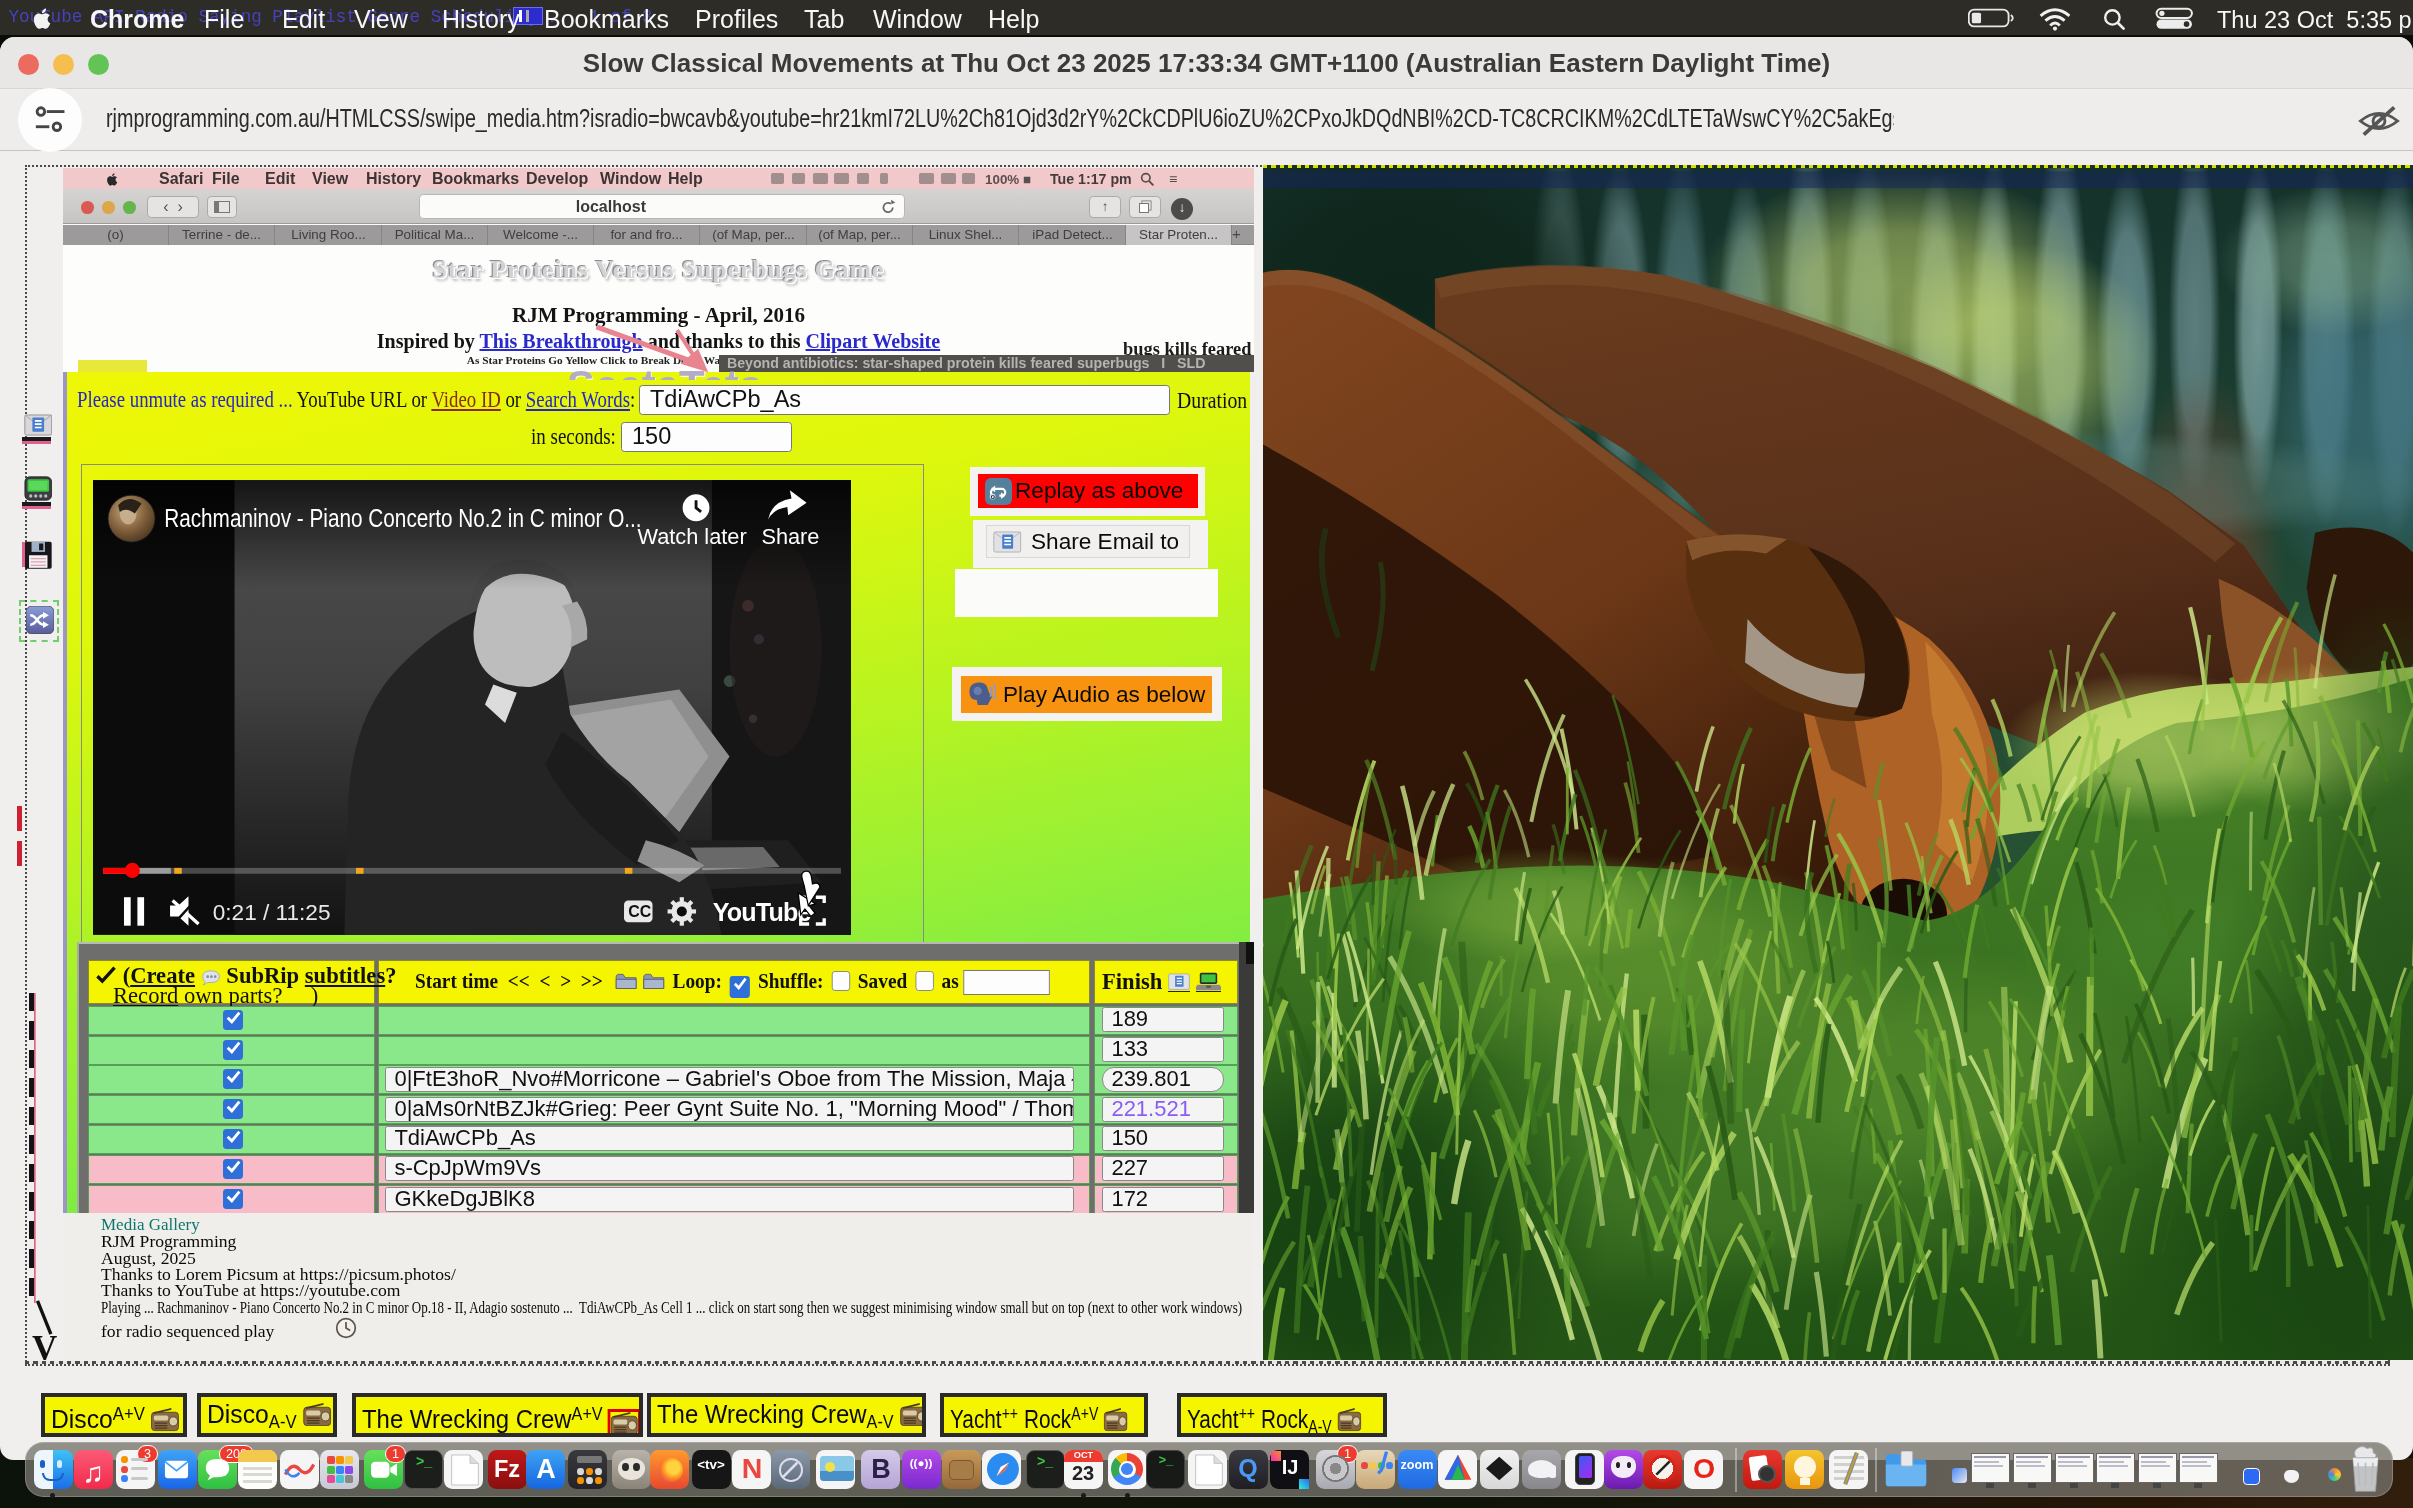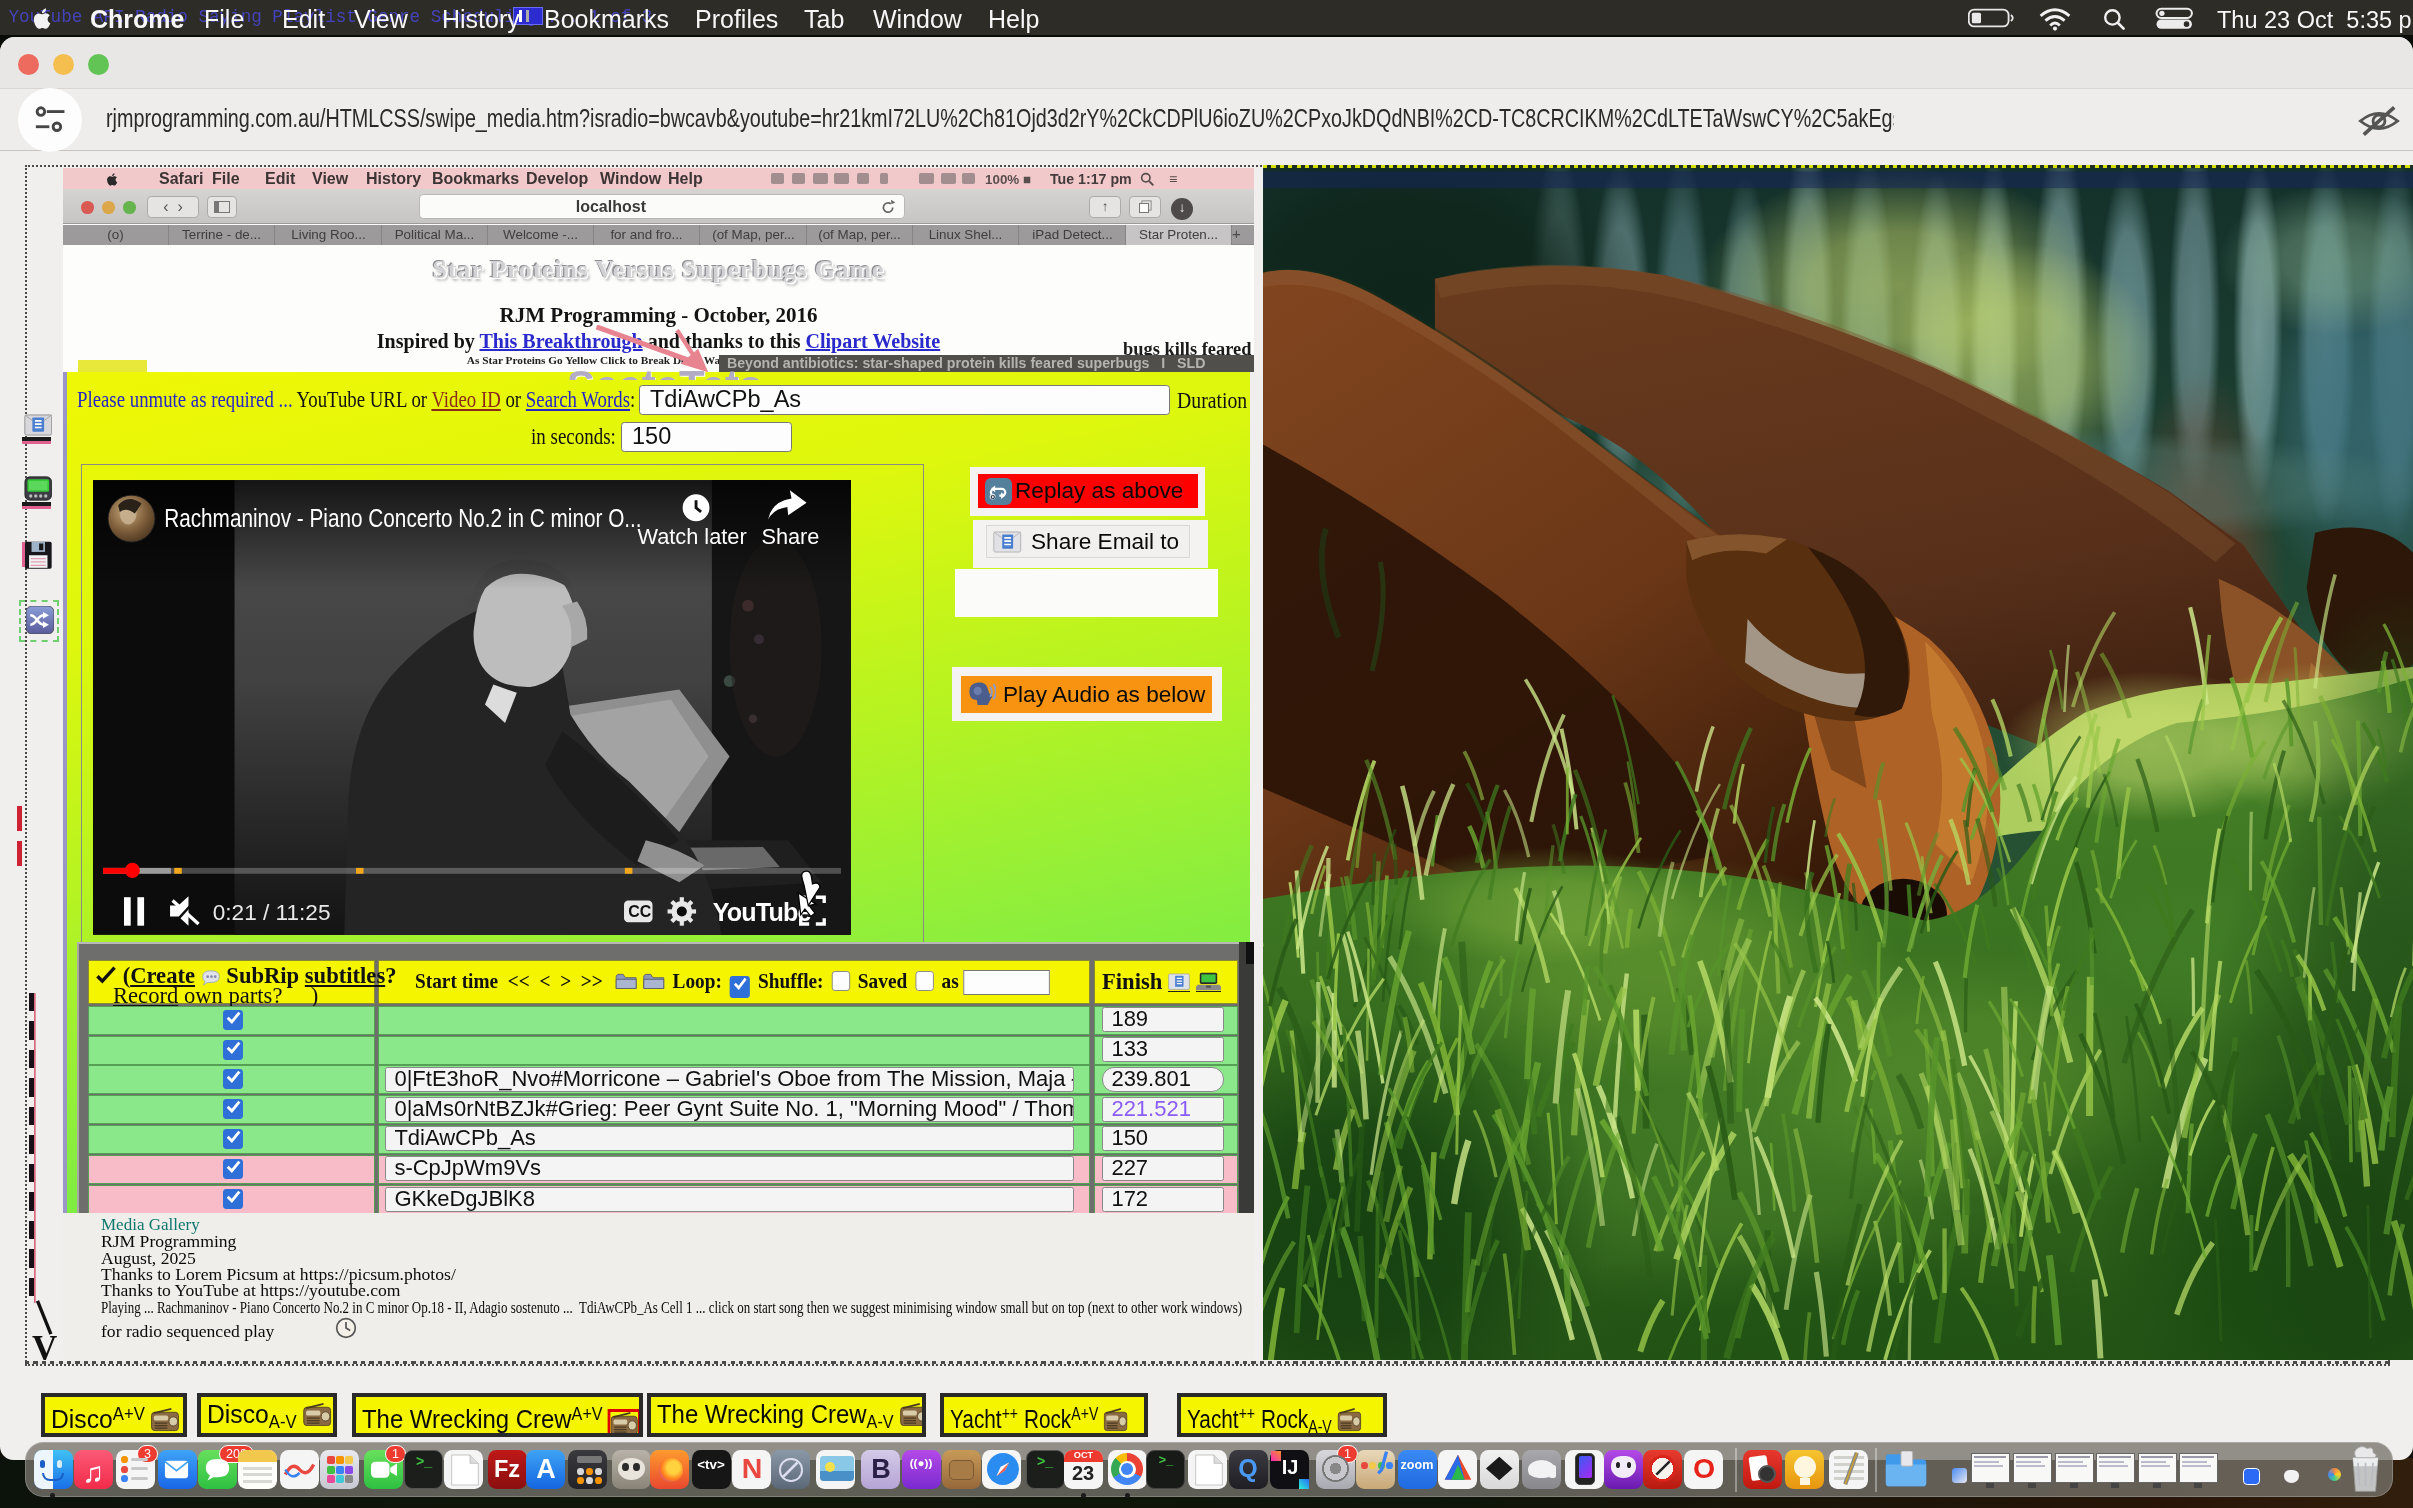--- a/index.html
+++ b/index.html
@@ -49,20 +49,21 @@
 <rect x="2" y="2" width="46" height="12" rx="6" fill="none" stroke="#ececec" stroke-width="2.6"></rect>
 <circle cx="9" cy="8" r="3.4" fill="#ececec"></circle>
 <rect x="2" y="16" width="46" height="12" rx="6" fill="#ececec"></rect>
 <circle cx="41" cy="22" r="3.6" fill="#2e2c27"></circle>
     </svg>
     <div style="position:absolute;left:2217px;top:6.7px;width:194px;color:#f7f7f7;font-size:23.5px;white-space:nowrap">Thu 23 Oct&nbsp; 5:35 pm</div>
     <div style="position:absolute;left:0px;top:37px;width:2413px;height:52px;background:#e9e7e5;border-radius:15px 15px 0 0;border-bottom:0.8px solid #d8d5d2"></div>
     <div style="position:absolute;left:17.6px;top:54px;width:21px;height:21px;background:#ed6a5e;border-radius:50%;"></div>
     <div style="position:absolute;left:53px;top:54px;width:21px;height:21px;background:#f4bf4f;border-radius:50%;"></div>
     <div style="position:absolute;left:88px;top:54px;width:21px;height:21px;background:#62c454;border-radius:50%;"></div>
+    <div style="position:absolute;left:0px;top:48px;width:2413px;height:34px;text-align:center;color:#3a3a3a;font-size:26px;font-weight:bold">Slow Classical Movements at Thu Oct 23 2025 17:33:34 GMT+1100 (Australian Eastern Daylight Time)</div>
     <div style="position:absolute;left:0px;top:90px;width:2413px;height:61px;background:#eeedeb;border-bottom:1.7px solid #c6c3c0"></div>
     <div style="position:absolute;left:18.4px;top:88px;width:64px;height:64px;background:#fdfdfd;border-radius:50%"></div>
     <svg class="abs" style="left:34px;top:104px" width="34" height="32" viewBox="0 0 40 38">
 <circle cx="8" cy="9" r="4.5" fill="none" stroke="#454545" stroke-width="3.4"></circle>
 <line x1="15" y1="9" x2="36" y2="9" stroke="#454545" stroke-width="3.4"></line>
 <line x1="2" y1="27" x2="18" y2="27" stroke="#454545" stroke-width="3.4"></line>
 <circle cx="27" cy="27" r="4.5" fill="none" stroke="#454545" stroke-width="3.4"></circle>
     </svg>
     <div style="position:absolute;left:106px;top:104px;width:2263px;height:34px;color:#2a2a2a;font-size:25px;white-space:nowrap;overflow:hidden;transform:scaleX(0.79);transform-origin:0 0">rjmprogramming.com.au/HTMLCSS/swipe_media.htm?isradio=bwcavb&amp;youtube=hr21kmI72LU%2Ch81Ojd3d2rY%2CkCDPlU6ioZU%2CPxoJkDQdNBI%2CD-TC8CRCIKM%2CdLTETaWswCY%2C5akEgsZS...</div>
     <svg class="abs" style="left:2357px;top:104px" width="44" height="34" viewBox="0 0 52 40">
@@ -125,21 +126,21 @@
     <div style="position:absolute;left:488px;top:225px;width:106px;height:20px;background:#9c9a9b;border-right:0.8px solid #868485;color:#3f3f3f;font-size:13.4px;text-align:center;line-height:19px;overflow:hidden;white-space:nowrap">Welcome -...</div>
     <div style="position:absolute;left:594px;top:225px;width:106px;height:20px;background:#9c9a9b;border-right:0.8px solid #868485;color:#3f3f3f;font-size:13.4px;text-align:center;line-height:19px;overflow:hidden;white-space:nowrap">for and fro...</div>
     <div style="position:absolute;left:701px;top:225px;width:106px;height:20px;background:#9c9a9b;border-right:0.8px solid #868485;color:#3f3f3f;font-size:13.4px;text-align:center;line-height:19px;overflow:hidden;white-space:nowrap">(of Map, per...</div>
     <div style="position:absolute;left:807px;top:225px;width:106px;height:20px;background:#9c9a9b;border-right:0.8px solid #868485;color:#3f3f3f;font-size:13.4px;text-align:center;line-height:19px;overflow:hidden;white-space:nowrap">(of Map, per...</div>
     <div style="position:absolute;left:913px;top:225px;width:106px;height:20px;background:#9c9a9b;border-right:0.8px solid #868485;color:#3f3f3f;font-size:13.4px;text-align:center;line-height:19px;overflow:hidden;white-space:nowrap">Linux Shel...</div>
     <div style="position:absolute;left:1020px;top:225px;width:106px;height:20px;background:#9c9a9b;border-right:0.8px solid #868485;color:#3f3f3f;font-size:13.4px;text-align:center;line-height:19px;overflow:hidden;white-space:nowrap">iPad Detect...</div>
     <div style="position:absolute;left:1126px;top:225px;width:106px;height:20px;background:#c6c4c5;border-right:0.8px solid #868485;color:#3f3f3f;font-size:13.4px;text-align:center;line-height:19px;overflow:hidden;white-space:nowrap">Star Proten...</div>
     <div style="position:absolute;left:1232px;top:225px;color:#4a4a4a;font-size:15px">+</div>
     <div style="position:absolute;left:63px;top:245px;width:1191px;height:127px;background:#fdfdfc"></div>
     <div class="ser" style="position:absolute;left:63px;top:255px;width:1191px;height:30px;text-align:center;font-size:26px;font-weight:bold;color:#d2d2d4;text-shadow:1.3px 1.3px 0 #ffffff,-1.3px -1.3px 0 #8f8f93,2.5px 2.5px 2.5px #bbb;letter-spacing:0.8px">Star Proteins Versus Superbugs Game</div>
-    <div class="ser" style="position:absolute;left:63px;top:303px;width:1191px;height:23.5px;text-align:center;font-size:21px;font-weight:bold;color:#141414">RJM Programming - October, 2016</div>
+    <div class="ser" style="position:absolute;left:63px;top:303px;width:1191px;height:23.5px;text-align:center;font-size:21px;font-weight:bold;color:#141414">RJM Programming - April, 2016</div>
     <div class="ser" style="position:absolute;left:63px;top:330px;width:1191px;height:22px;text-align:center;font-size:20px;font-weight:bold;color:#141414">Inspired by <span style="color:#2a2acc;text-decoration:underline">This Breakthrough</span> and thanks to this <span style="color:#2a2acc;text-decoration:underline">Clipart Website</span></div>
     <div class="ser" style="position:absolute;left:63px;top:354px;width:1191px;height:12.6px;text-align:center;font-size:11.3px;font-weight:bold;color:#222">As Star Proteins Go Yellow Click to Break Down Wall and Superbug Protection</div>
     <div style="position:absolute;left:78px;top:360px;width:69px;height:12.6px;background:#e8e83a"></div>
     <svg class="abs" style="left:578px;top:325px" width="147" height="49" viewBox="0 0 175 58">
 <path d="M22 2 L138 44" stroke="#e8848f" stroke-width="6" fill="none"></path>
 <path d="M118 6 L144 46" stroke="#e8848f" stroke-width="5" fill="none"></path>
 <path d="M155 56 L122 46 L143 28 z" fill="#e8848f"></path>
     </svg>
     <div class="ser" style="position:absolute;left:1123px;top:339px;width:131px;height:20px;overflow:hidden;font-size:18.4px;font-weight:bold;color:#1c1c1c;white-space:nowrap">bugs kills feared superbugs</div>
     <div style="position:absolute;left:719px;top:355px;width:535px;height:17px;background:#504f4c;overflow:hidden;color:#b5b4b0;font-size:14.2px;font-weight:bold;white-space:nowrap">&nbsp;&nbsp;Beyond antibiotics: star-shaped protein kills feared superbugs&nbsp;&nbsp;&nbsp;I&nbsp;&nbsp;&nbsp;SLD</div>

